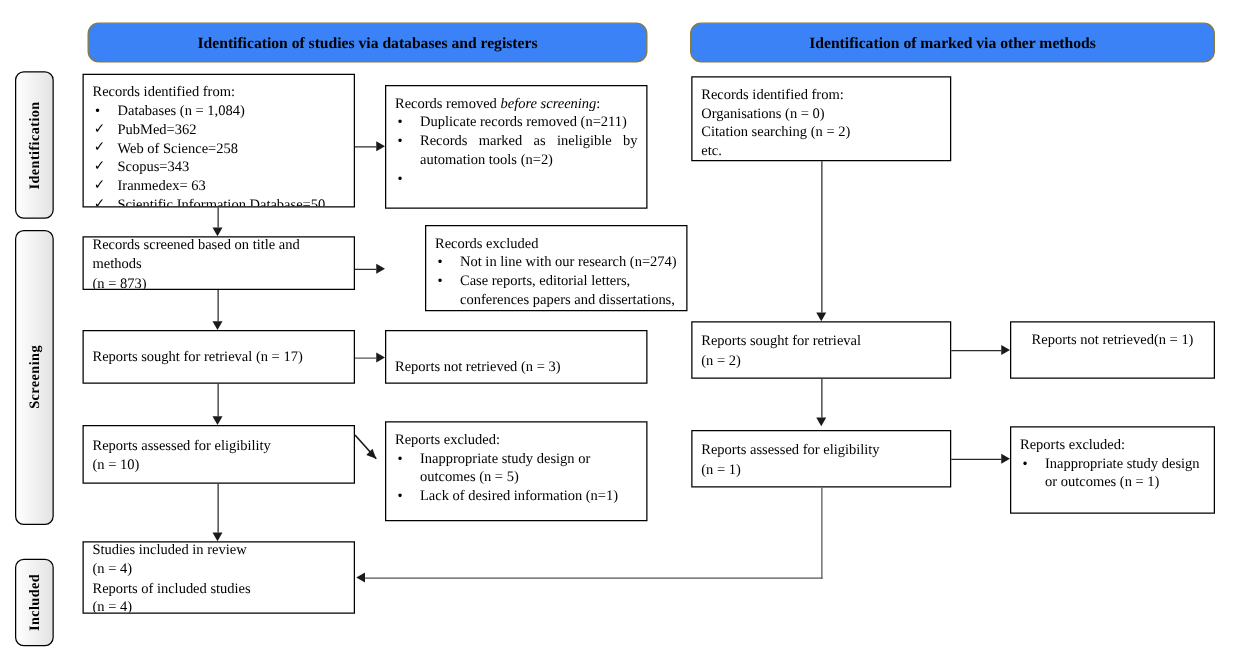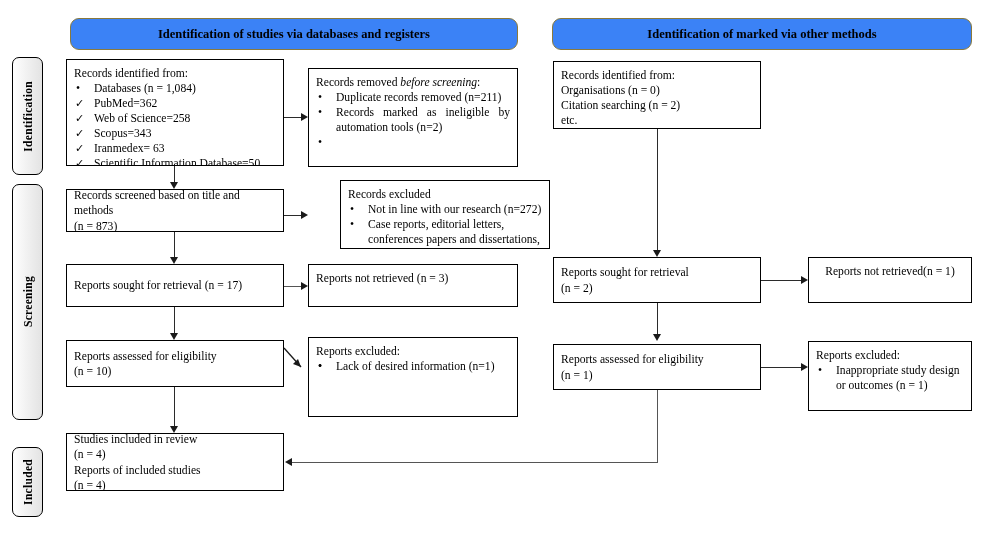--- a/index.html
+++ b/index.html
@@ -164,40 +164,40 @@
       </span>
   </div>
 
   <div class="box" style="left:66px; top:189px; width:218px; height:43px; display:flex; flex-direction:column; justify-content:center;">
     <span class="ln">Records screened based on title and methods</span>
     <span class="ln">(n = 873)</span>
   </div>
 
   <div class="box" style="left:308px; top:180px; width:210px; height:69px;margin-left:32px;">
     <span class="ln">Records excluded</span>
-    <span class="li"><span class="mk">•</span><span>Not in line with our research (n=272)</span></span>
+    <span class="li"><span class="mk">•</span><span>Not in line with our research (n=274)</span></span>
     <span class="li"><span class="mk">•</span><span>Case reports, editorial letters, conferences papers and dissertations, reviews etc. (n=211)</span></span>
   </div>
 
   <div class="box" style="left:66px; top:264px; width:218px; height:43px; display:flex; align-items:center;">
     <span class="ln">Reports sought for retrieval (n = 17)</span>
   </div>
 
-  <div class="box" style="left:308px; top:264px; width:210px; height:43px; display:flex; align-items:flex-start;">
+  <div class="box" style="left:308px; top:264px; width:210px; height:43px; display:flex; align-items:flex-end;">
     <span class="ln">Reports not retrieved (n = 3)</span>
   </div>
 
   <div class="box" style="left:66px; top:340px; width:218px; height:47px; display:flex; flex-direction:column; justify-content:center;">
     <span class="ln">Reports assessed for eligibility</span>
     <span class="ln">(n = 10)</span>
   </div>
 
   <div class="box" style="left:308px; top:337px; width:210px; height:80px;">
     <span class="ln">Reports excluded:</span>
-    <span class="li"><span class="mk">•</span></span>
+    <span class="li"><span class="mk">•</span><span>Inappropriate study design or outcomes (n = 5)</span></span>
     <span class="li"><span class="mk">•</span><span>Lack of desired information (n=1)</span></span>
   </div>
 
   <div class="box" style="left:66px; top:433px; width:218px; height:58px; display:flex; flex-direction:column; justify-content:center;">
     <span class="ln">Studies included in review</span>
     <span class="ln">(n = 4)</span>
     <span class="gap"></span>
     <span class="ln">Reports of included studies</span>
     <span class="ln">(n = 4)</span>
   </div>

